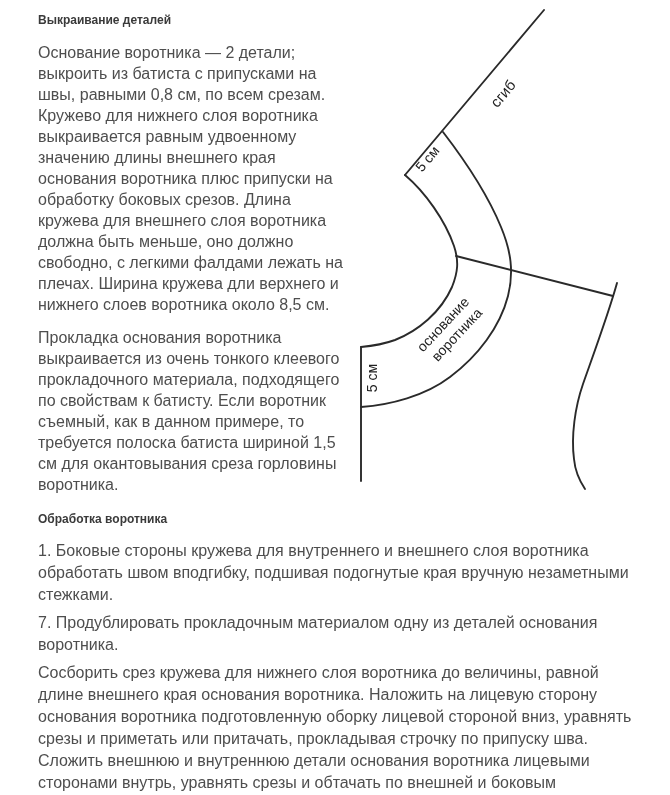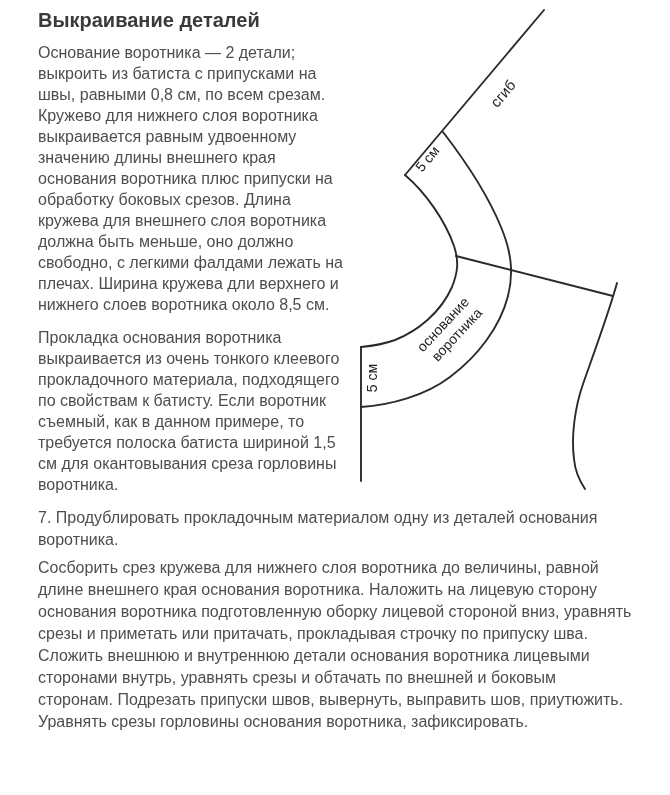--- a/index.html
+++ b/index.html
@@ -11,21 +11,21 @@
     font-family:"Liberation Sans", sans-serif;
     color:#4e4e4e;
     overflow:hidden;
     box-sizing:border-box;
   }
   .content{
     padding:10px 38px 0 38px;
     box-sizing:border-box;
   }
   h3{
-    font-size:20px;
+    font-size:12px;
     font-weight:700;
     color:#3a3a3a;
     margin:0 0 12px 0;
     line-height:20px;
   }
   h3.processing-title{
     margin:14px 0 11px 0;
   }
   .left-col{
     width:312px;
@@ -90,19 +90,21 @@
 
   <div class="content">
 
     <div class="left-col">
       <h3>Выкраивание деталей</h3>
       <p>Основание воротника — 2 детали; выкроить из батиста с припусками на швы, равными 0,8 см, по всем срезам. Кружево для нижнего слоя воротника выкраивается равным удвоенному значению длины внешнего края основания воротника плюс припуски на обработку боковых срезов. Длина кружева для внешнего слоя воротника должна быть меньше, оно должно свободно, с легкими фалдами лежать на плечах. Ширина кружева дли верхнего и нижнего слоев воротника около 8,5 см.</p>
       <p>Прокладка основания воротника выкраивается из очень тонкого клеевого прокладочного материала, подходящего по свойствам к батисту. Если воротник съемный, как в данном примере, то требуется полоска батиста шириной 1,5 см для окантовывания среза горловины воротника.</p>
     </div>
 
     <div class="wide">
+      <h3 class="processing-title">Обработка воротника</h3>
+      <p>1. Боковые стороны кружева для внутреннего и внешнего слоя воротника обработать швом вподгибку, подшивая подогнутые края вручную незаметными стежками.</p>
       <p>7. Продублировать прокладочным материалом одну из деталей основания воротника.</p>
       <p>Сосборить срез кружева для нижнего слоя воротника до величины, равной длине внешнего края основания воротника. Наложить на лицевую сторону основания воротника подготовленную оборку лицевой стороной вниз, уравнять срезы и приметать или притачать, прокладывая строчку по припуску шва. Сложить внешнюю и внутреннюю детали основания воротника лицевыми сторонами внутрь, уравнять срезы и обтачать по внешней и боковым сторонам. Подрезать припуски швов, вывернуть, выправить шов, приутюжить. Уравнять срезы горловины основания воротника, зафиксировать.</p>
 
     </div>
 
   </div>
 </div>
 
 </body></html>

